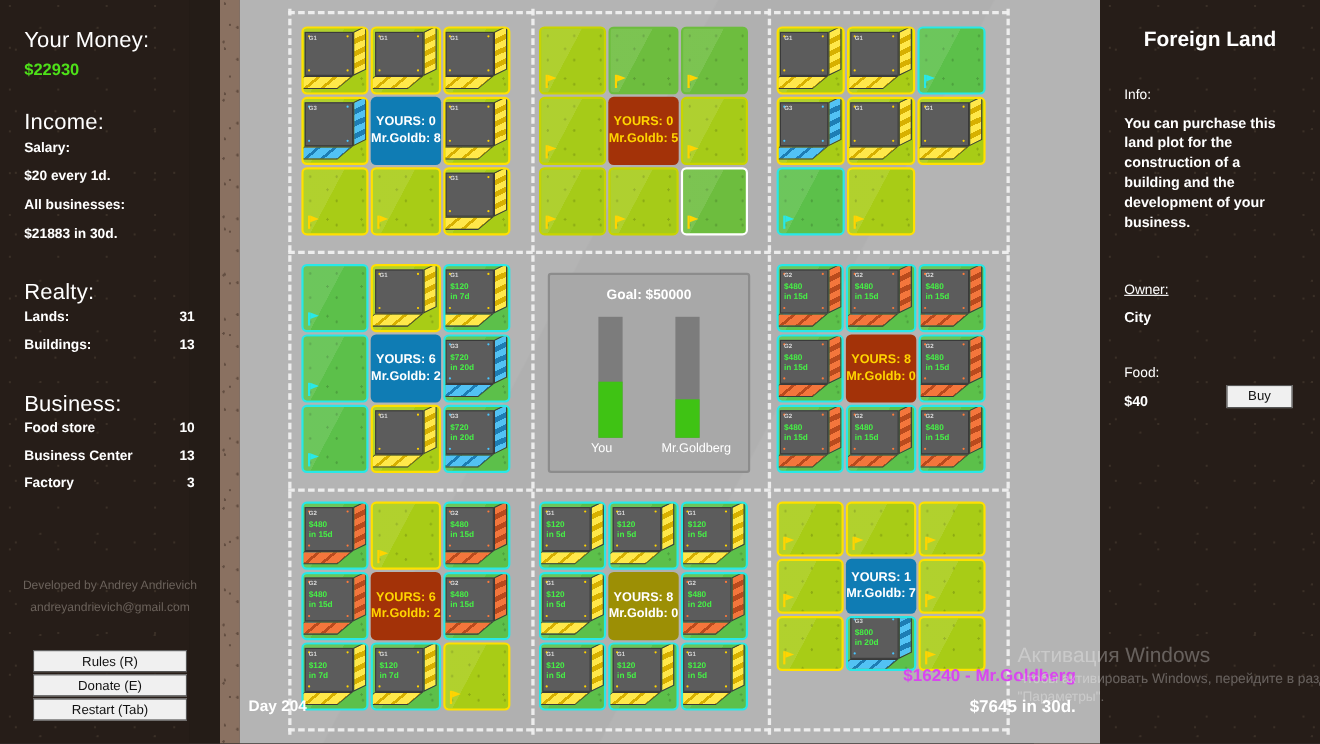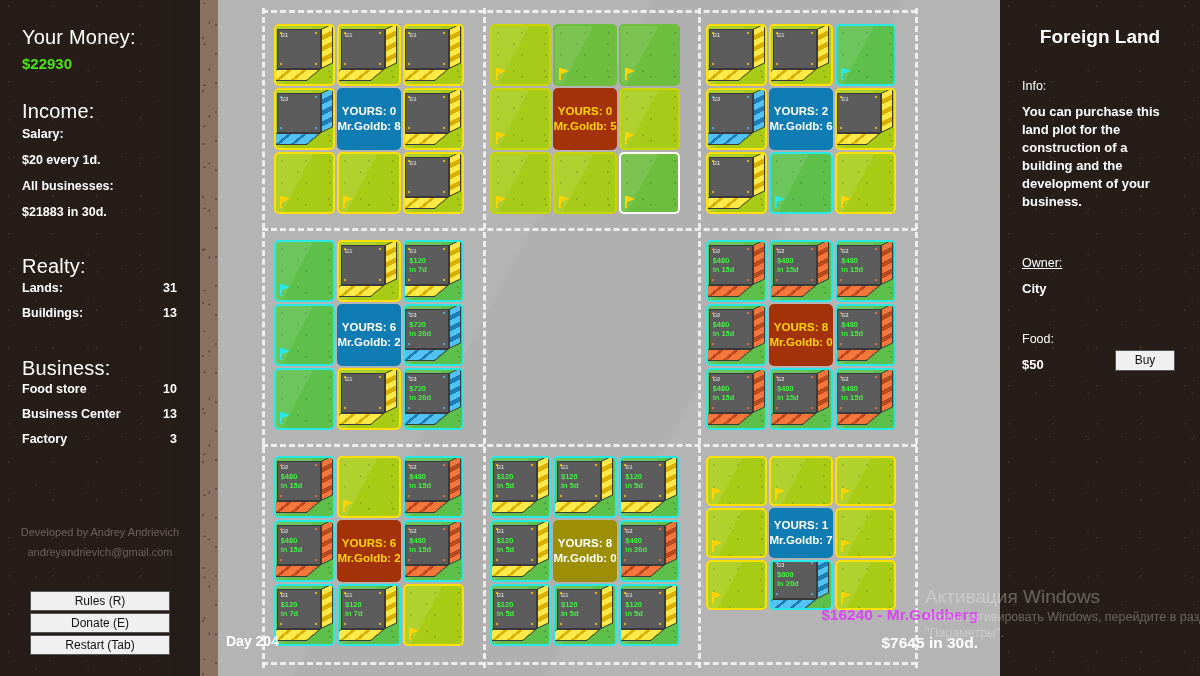--- a/index.html
+++ b/index.html
@@ -438,24 +438,20 @@
               <div class="top" style="left: 0px; top: 40px; width: 44px; height: 12px; background: repeating-linear-gradient(to right, rgb(82, 194, 244) 0px, rgb(82, 194, 244) 11px, rgb(29, 125, 180) 11px, rgb(29, 125, 180) 15px); transform: skewX(-50deg); transform-origin: left top; border: 1.5px solid rgb(58, 58, 58);"></div>
               <div class="face" style="width: 44px; height: 40px;">
                 <div class="bolt" style="left: 2px; top: 2px; background: rgb(73, 198, 255);"></div>
                 <div class="bolt" style="left: 37px; top: 2px; background: rgb(73, 198, 255);"></div>
                 <div class="bolt" style="left: 2px; top: 33px; background: rgb(73, 198, 255);"></div>
                 <div class="bolt" style="left: 37px; top: 33px; background: rgb(73, 198, 255);"></div>
                 <div class="lbl">G3</div>
               </div>
             </div>
           </div>
-          <div class="center-tile ct-blue">
-            <div class="row">YOURS:  2</div>
-            <div class="row">Mr.Goldb: 6</div>
-          </div>
           <div class="tile own-gold">
             <div class="speck"></div>
             <div class="gloss"></div>
             <div class="flag" style="color: rgb(255, 212, 0);">
               <span class="pole"></span>
               <span class="cloth"></span>
             </div>
             <div class="bld" style="width: 56px; height: 52px;">
               <div class="side" style="left: 44px; top: 0px; width: 12px; height: 40px; background: repeating-linear-gradient(rgb(255, 232, 74) 0px, rgb(255, 232, 74) 6px, rgb(215, 176, 0) 6px, rgb(215, 176, 0) 11px); transform: skewY(-26deg); transform-origin: left top; border: 1.5px solid rgb(58, 58, 58);"></div>
               <div class="top" style="left: 0px; top: 40px; width: 44px; height: 12px; background: repeating-linear-gradient(to right, rgb(255, 232, 74) 0px, rgb(255, 232, 74) 11px, rgb(215, 176, 0) 11px, rgb(215, 176, 0) 15px); transform: skewX(-50deg); transform-origin: left top; border: 1.5px solid rgb(58, 58, 58);"></div>
@@ -1261,20 +1257,39 @@
             <div class="speck"></div>
             <div class="gloss"></div>
             <div class="flag" style="color: rgb(255, 212, 0);">
               <span class="pole"></span>
               <span class="cloth"></span>
             </div>
           </div>
         </div>
       </div>
 
+    <div id="goal-panel" style="left:280px; top:248px; width:184px; height:182px;">
+      <div id="goal-title">Goal: $50000</div>
+      <div class="bars">
+        <div class="barwrap">
+          <div class="bar">
+            <div class="fill" id="fill0" style="height: 46%;"></div>
+          </div>
+        </div>
+        <div class="barwrap">
+          <div class="bar">
+            <div class="fill" id="fill1" style="height: 32%;"></div>
+          </div>
+        </div>
+      </div>
+      <div class="barlabels">
+        <span>You</span>
+        <span>Mr.Goldberg</span>
+      </div>
+    </div>
   </div>
 
   <div id="left-panel" class="sidebar-tex">
     <div class="lp-inner">
       <div class="h1" style="position:absolute;left:22px;top:26px;">Your Money:</div>
       <div class="money" style="position:absolute;left:22px;top:52px;">$22930</div>
 
       <div class="h1" style="position:absolute;left:22px;top:100px;">Income:</div>
       <div class="lbl-s" style="position:absolute;left:22px;top:127px;">Salary:</div>
       <div class="lbl-b" style="position:absolute;left:22px;top:153px;">$20 every 1d.</div>
@@ -1317,21 +1332,21 @@
   </div>
 
   <div id="right-panel" class="sidebar-tex">
     <div class="rp-inner">
       <div class="rp-title" style="position:absolute;left:0;top:26px;width:200px;">Foreign Land</div>
       <div class="rp-label" style="position:absolute;left:22px;top:79px;">Info:</div>
       <div class="rp-body" style="position:absolute;left:22px;top:103px;width:155px;">You can purchase this land plot for the construction of a building and the development of your business.</div>
       <div class="rp-label" style="position:absolute;left:22px;top:256px;text-decoration:underline;">Owner:</div>
       <div class="rp-body" style="position:absolute;left:22px;top:280px;">City</div>
       <div class="rp-label" style="position:absolute;left:22px;top:332px;">Food:</div>
-      <div class="rp-body" style="position:absolute;left:22px;top:356px;">$50</div>
+      <div class="rp-body" style="position:absolute;left:22px;top:356px;">$40</div>
       <div class="buy-btn">Buy</div>
     </div>
   </div>
 
   <div id="day-label">Day 204</div>
   <div id="goldberg-line1">$16240 - Mr.Goldberg</div>
   <div id="goldberg-line2">$7645 in 30d.</div>
 
   <div id="wm">
     <div class="wm1">Активация Windows</div>

